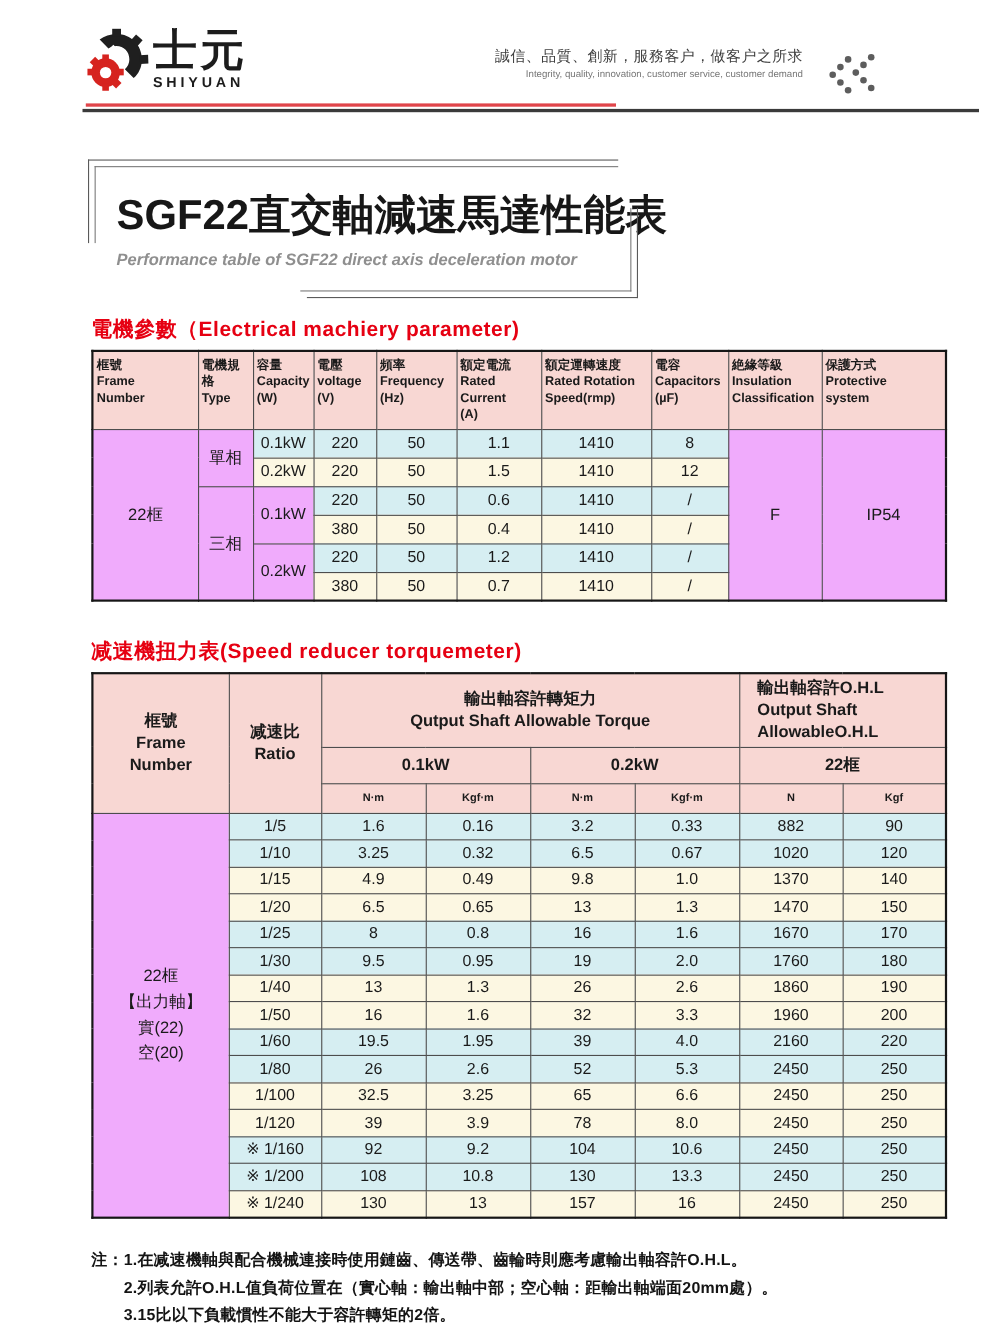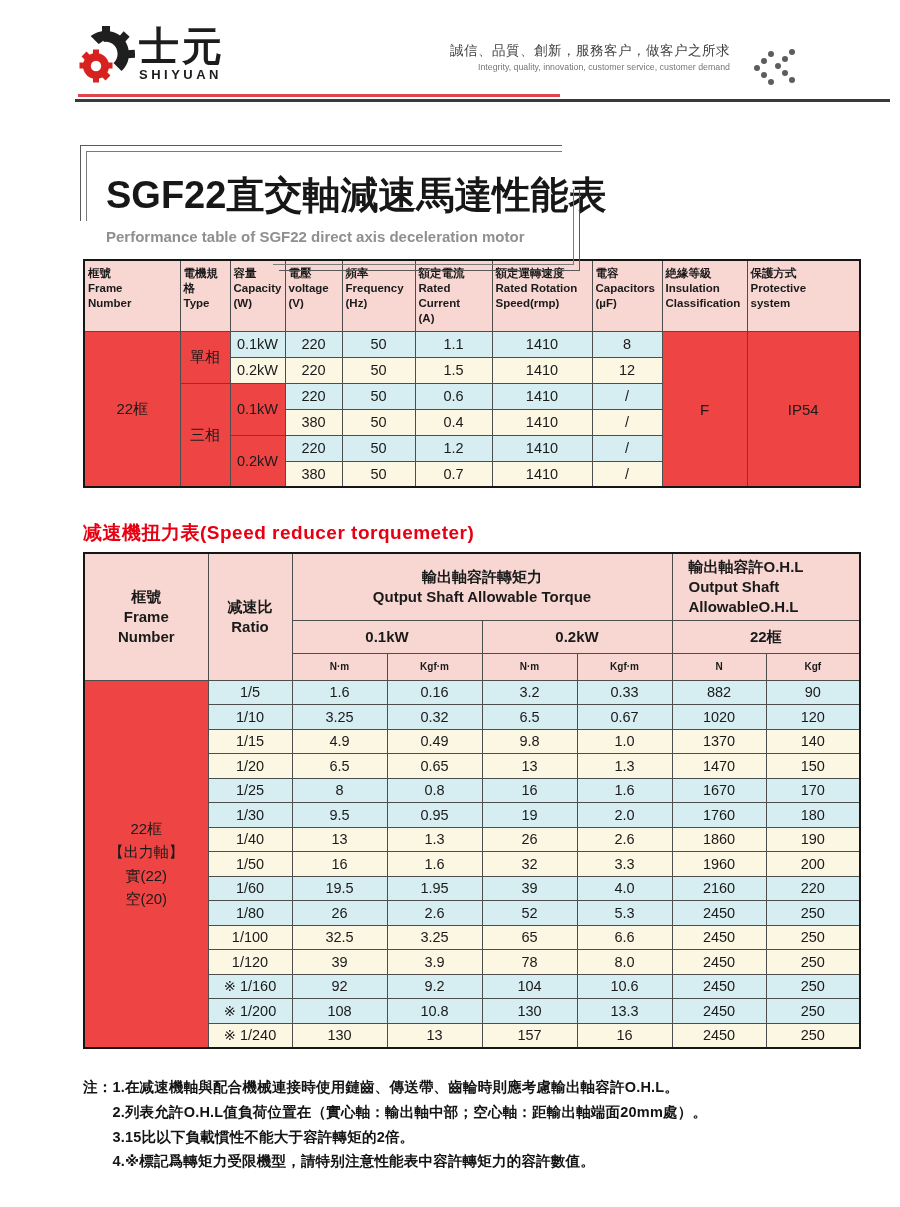--- a/index.html
+++ b/index.html
@@ -22,31 +22,31 @@
   .rule .red-line{position:absolute;left:3px;top:0;width:482px;height:2.5px;background:#e0454a}
   .rule .black-line{position:absolute;left:0;top:5px;width:100%;height:2.5px;background:#3a3a3a}
   
   .title-wrap{position:relative;margin:50px 0 0 94px;width:470px;padding:16px 0 14px 12px}
   .f{position:absolute;pointer-events:none}
   .f-a {left:-14px;top:-9px;width:calc(100% + 12px);height:76px;border-left:1.5px solid #5a5a5a;border-top:1.5px solid #5a5a5a}
   .f-a2{left:-8px; top:-3px;width:calc(100% + 6px); height:70px;border-left:1px solid #7a7a7a;border-top:1px solid #7a7a7a}
   .f-b {right:-16px;bottom:-12px;width:64%;height:82px;border-right:1.5px solid #5a5a5a;border-bottom:1.5px solid #5a5a5a}
   .f-b2{right:-10px;bottom:-6px;width:64%;height:76px;border-right:1px solid #7a7a7a;border-bottom:1px solid #7a7a7a}
   .title-wrap h1{font-size:38px;font-weight:bold;letter-spacing:0;color:#171717;white-space:nowrap}
-  .title-wrap .subtitle{font-size:15px;font-weight:bold;color:#8f8f8f;margin-top:7px}
+  .title-wrap .subtitle{font-size:15px;font-weight:bold;font-style:italic;color:#8f8f8f;margin-top:7px}
   
   .section-heading{margin:27px 0 6px 83px;font-size:19px;font-weight:bold;color:var(--accent-red,#e60012);letter-spacing:.5px}
   .section-heading.second{margin-top:32px}
   
   table{border-collapse:collapse;table-layout:fixed;width:776px;margin-left:83px;border:2px solid #161616}
   td,th{border:1px solid #4d4d4d;text-align:center;vertical-align:middle;word-break:break-word}
   .bg-pink {background:var(--header-pink,#f8d7d3)}
   .bg-blue {background:var(--row-blue,#d6eef2)}
   .bg-cream{background:var(--row-cream,#fcf7e2)}
-  .bg-white{background:#ef4444}
+  .bg-white{background:#f0abfc}
   .motor-table th{font-size:11.5px;font-weight:bold;text-align:left;vertical-align:top;padding:5px 3px;line-height:1.3}
   .motor-table tr.mh th{height:70px}
   .motor-table td{font-size:14.5px;height:26px}
   .motor-table td.lg{font-size:15px}
   .torque-table th{font-weight:bold;padding:3px 2px;line-height:1.32}
   .torque-table tr.hr1 th{height:62px}
   .torque-table tr.hr2 th{height:33px}
   .torque-table tr.hr3 th{height:27px}
   .torque-table .lg{font-size:15px}
   .torque-table .md{font-size:15px}
@@ -122,20 +122,21 @@
 
   <div class="title-wrap">
     <div class="f f-a"></div>
     <div class="f f-a2"></div>
     <div class="f f-b"></div>
     <div class="f f-b2"></div>
     <h1>SGF22直交軸減速馬達性能表</h1>
     <p class="subtitle">Performance table of SGF22 direct axis deceleration motor</p>
   </div>
 
+  <div class="section-heading">電機參數（Electrical machiery parameter)</div>
   <table class="motor-table">
     <colgroup>
       <col style="width:96px">
         <col style="width:50px">
         <col style="width:55px">
         <col style="width:57px">
       <col style="width:73px">
         <col style="width:77px">
         <col style="width:100px">
         <col style="width:70px">

